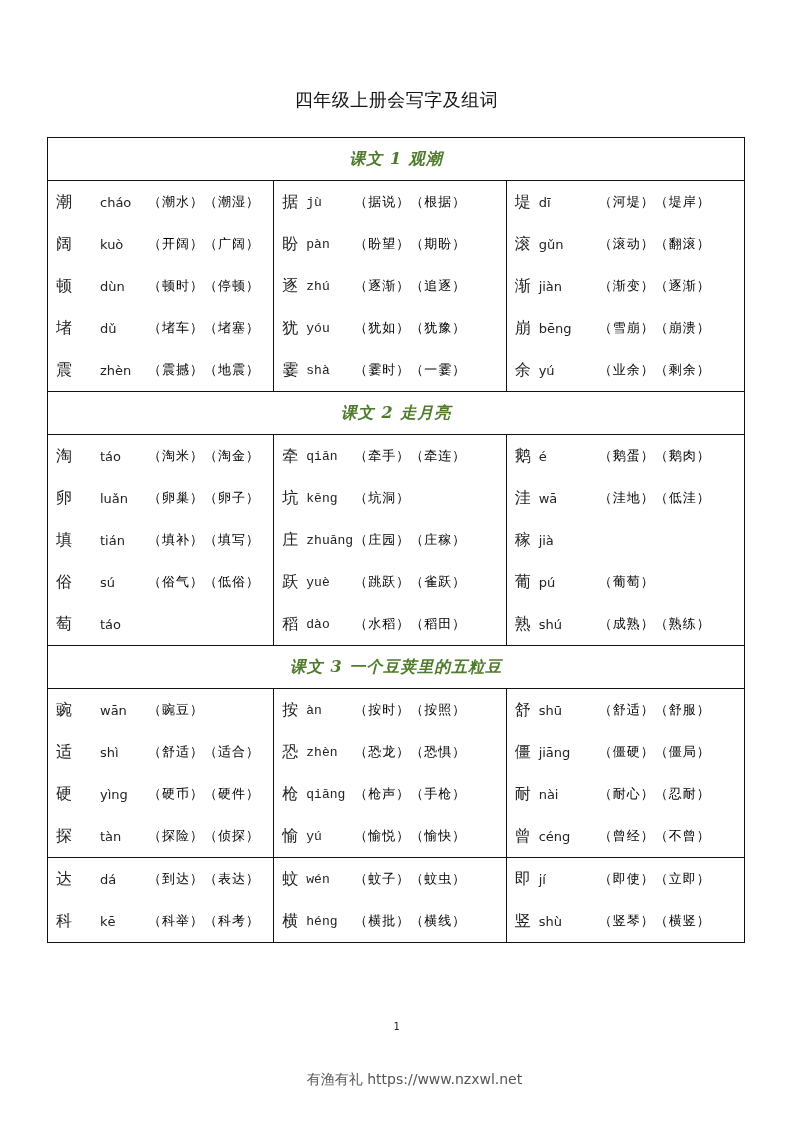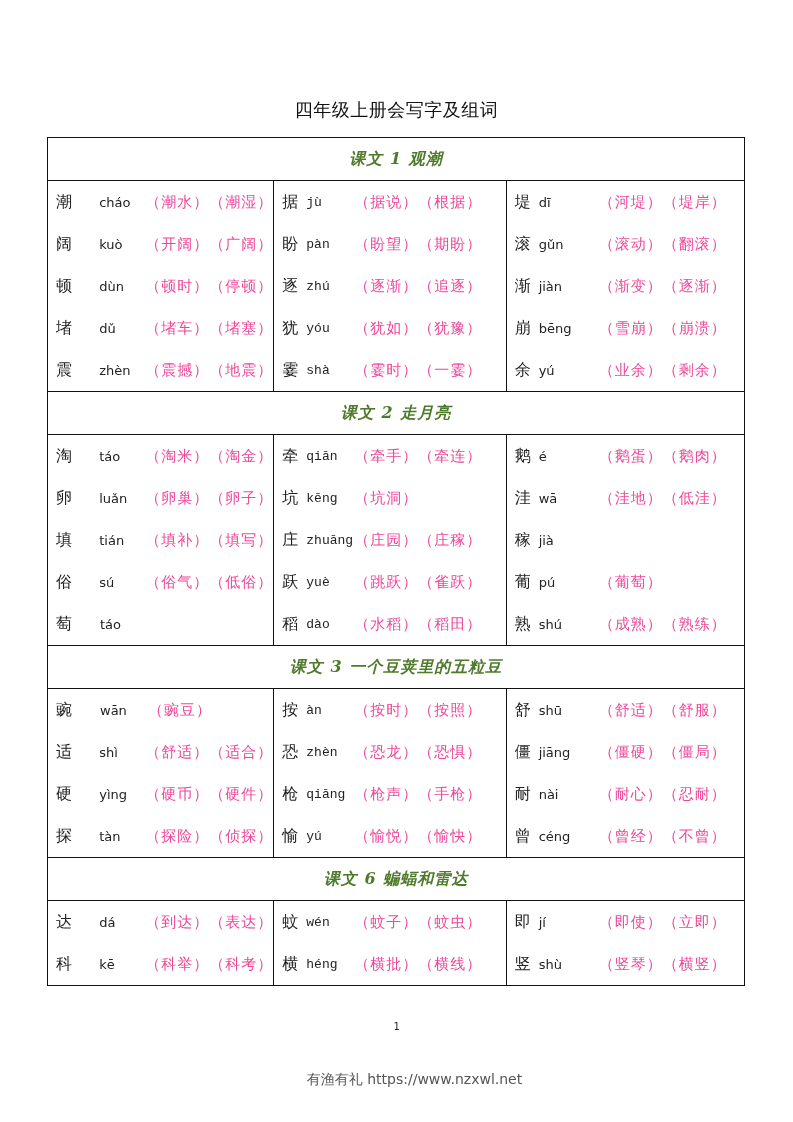--- a/index.html
+++ b/index.html
@@ -1,29 +1,29 @@
 <!DOCTYPE html>
 <html><head>
 <meta charset="utf-8">
 <style>
   html, body { margin: 0; padding: 0; background: #ffffff; }
   body { width: 793px; height: 1122px; position: relative; font-family: "DejaVu Serif", serif; color: #222; }
-  .title { position: absolute; top: 98px; left: 0; width: 793px; text-align: center; font-family: "DejaVu Sans", sans-serif; font-size: 18px; color: #111; letter-spacing: 0.5px; }
+  .title { position: absolute; top: 88px; left: 0; width: 793px; text-align: center; font-family: "DejaVu Sans", sans-serif; font-size: 18px; color: #111; letter-spacing: 0.5px; }
   .table-wrap { position: absolute; left: 47px; top: 137px; width: 698px; }
   table { border-collapse: collapse; width: 698px; table-layout: fixed; }
   td { border: 1px solid #111; vertical-align: top; padding: 0; }
   .hdr td { height: 42px; text-align: center; vertical-align: middle; font-weight: bold; color: #4f7a2b; font-size: 16px; letter-spacing: 1px; font-style: italic; }
   .col1 { width: 226px; }
   .col2 { width: 232px; }
   .col3 { width: 238px; }
   .entry { height: 42px; display: flex; align-items: center; padding-left: 8px; font-size: 15px; white-space: nowrap; }
   .entry:first-child { margin-top: 0px; }
   .ch { display: inline-block; width: 20px; font-size: 16px; color: #222; }
   .py { display: inline-block; font-family: "DejaVu Sans", sans-serif; font-size: 13px; color: #222; margin-left: 4px; }
-  .words { display: inline-block; font-size: 15px; letter-spacing: 1px; color: #ec4899; }
+  .words { display: inline-block; font-size: 13px; letter-spacing: 1px; color: #000000; }
   .c1 .py { width: 48px; margin-left: 24px; }
   .c2 .py { width: 48px; font-family: Liberation Mono, monospace; }
   .c3 .py { width: 60px; }
   .cell { padding: 0; }
   .page-num { position: absolute; top: 1021px; left: 0; width: 793px; text-align: center; font-family: "DejaVu Sans Mono", monospace; font-size: 10px; color: #222; }
   .footer { position: absolute; top: 1071px; left: 18px; width: 793px; text-align: center; font-family: "DejaVu Sans", sans-serif; font-size: 14px; color: #555; }
 </style>
 </head>
 <body>
 
@@ -273,23 +273,20 @@
               <span class="py">nài</span>
               <span class="words">（耐心）（忍耐）</span>
             </div>
             <div class="entry">
               <span class="ch">曾</span>
               <span class="py">céng</span>
               <span class="words">（曾经）（不曾）</span>
             </div>
           </td>
         </tr>
-        <tr class="hdr">
-          <td colspan="3">课文 6  蝙蝠和雷达</td>
-        </tr>
         <tr>
           <td class="cell c1">
             <div class="entry">
               <span class="ch">达</span>
               <span class="py">dá</span>
               <span class="words">（到达）（表达）</span>
             </div>
             <div class="entry">
               <span class="ch">科</span>
               <span class="py">kē</span>

